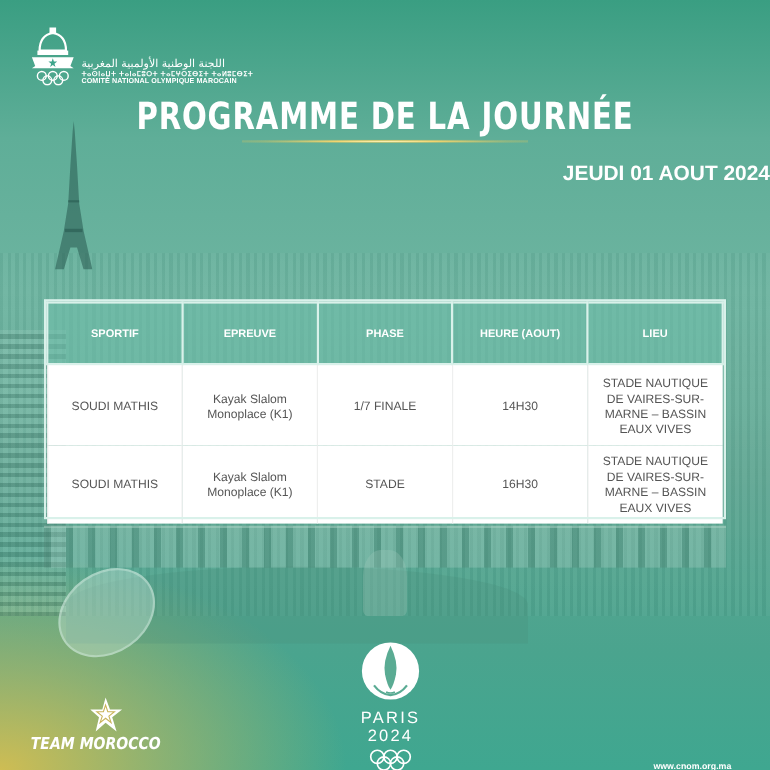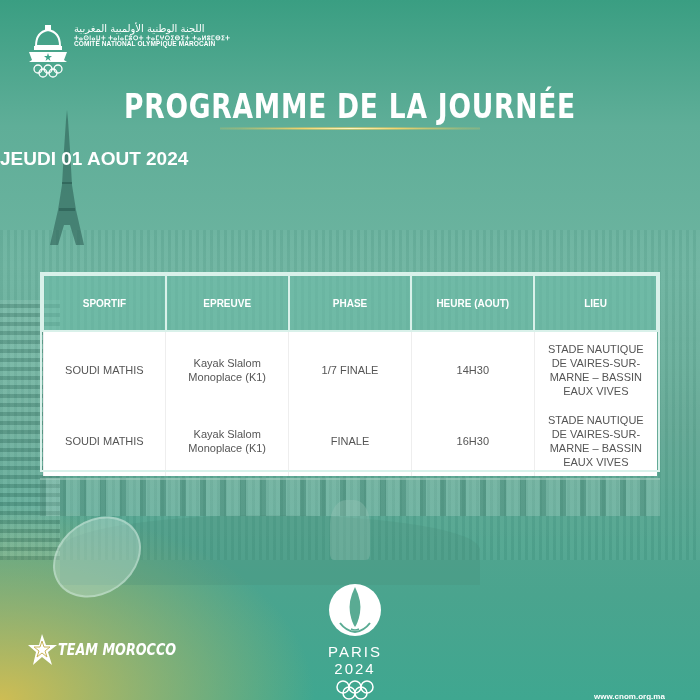--- a/index.html
+++ b/index.html
@@ -20,45 +20,45 @@
     background:repeating-linear-gradient(90deg,rgba(80,130,115,.35) 0 6px,rgba(190,220,210,.25) 6px 20px);
     border-top:2px solid rgba(170,210,195,.5);}
   .river{position:absolute;left:60px;top:515px;width:420px;height:70px;border-radius:50% 50% 0 0;
     background:rgba(70,140,120,.25);}
   .boat{position:absolute;left:50px;top:520px;width:90px;height:70px;border-radius:50%;
     transform:rotate(-35deg);background:rgba(210,235,225,.35);border:2px solid rgba(220,240,230,.4);}
   .eiffel{position:absolute;left:50px;top:110px;width:34px;height:135px;}
   .statue{position:absolute;left:330px;top:500px;width:40px;height:60px;border-radius:40% 40% 10% 10%;
     background:rgba(160,200,185,.3);}
 
-  .logo{position:absolute;left:28px;top:24px;display:flex;align-items:flex-start;gap:6px;}
+  .logo{position:absolute;left:28px;top:24px;display:flex;align-items:flex-end;gap:6px;}
   .crest{width:40px;height:54px;}
   .logo-text{color:#fff;line-height:1.05;}
   .logo-ar{font-family:"DejaVu Sans",sans-serif;font-size:10px;direction:rtl;text-align:left;}
   .logo-tf{font-size:6px;letter-spacing:.5px;font-weight:bold;}
   .logo-fr{font-size:6.5px;font-weight:bold;letter-spacing:.1px;}
 
   .title{position:absolute;left:0;width:700px;top:86px;text-align:center;color:#fff;
     font-family:"DejaVu Sans",sans-serif;font-weight:bold;font-size:34px;letter-spacing:1px;
     transform:scaleX(.78);transform-origin:center;}
   .glow{position:absolute;left:220px;top:127px;width:260px;height:3px;
     background:radial-gradient(ellipse at center,#fff7c2 0%,#f3d46e 25%,rgba(230,200,90,.35) 60%,rgba(230,200,90,0) 100%);}
-  .date{position:absolute;left:0;width:700px;top:148px;text-align:left;color:#fff;
+  .date{position:absolute;left:0;width:700px;top:148px;text-align:right;color:#fff;
     font-weight:bold;font-size:19px;}
   .sport{position:absolute;left:45px;top:238px;color:#fff;font-size:19px;}
 
   table.sched{position:absolute;left:42px;top:274px;width:616px;border-collapse:collapse;}
   table.sched th{background:rgba(110,190,170,.55);color:#fff;font-size:10px;font-weight:bold;
     height:52px;border:2px solid #d9f1ea;width:20%;}
   table.sched td{background:#fff;color:#555;font-size:11px;text-align:center;vertical-align:middle;
     height:71px;padding:0 6px;line-height:14px;border-left:1px solid #eee;}
   table.sched tbody tr:first-child td{padding-top:2px;}
   .tbl-border{position:absolute;left:40px;top:272px;width:616px;height:196px;border:2px solid #d9f1ea;pointer-events:none;}
 
-  .team{position:absolute;left:28px;top:633px;display:flex;align-items:center;color:#fff;}
+  .team{position:absolute;left:28px;top:633px;display:flex;align-items:center;color:#fff;flex-direction:column;}
   .team span{font-family:"DejaVu Sans",sans-serif;font-weight:bold;font-style:italic;font-size:15px;transform:scaleX(.85);transform-origin:left;display:inline-block;}
   .paris{position:absolute;left:320px;top:583px;width:70px;text-align:center;color:#fff;}
   .paris .flame{width:54px;height:54px;margin:0 auto;}
   .paris .ptxt{font-size:15px;letter-spacing:2px;margin-top:2px;}
   .rings{display:block;margin:3px auto 0;}
   .social{position:absolute;left:594px;top:650px;color:#fff;margin-top:42px;}
   .social .url{font-size:8px;font-weight:bold;}
   .social .icons{display:flex;gap:3px;margin-top:3px;}
   .social .icons span{width:12px;height:12px;border-radius:3px;background:#fff;color:#49a58e;
     font-size:9px;font-weight:bold;display:flex;align-items:center;justify-content:center;}
@@ -120,21 +120,21 @@
       <tr>
         <td>SOUDI MATHIS</td>
         <td>Kayak Slalom Monoplace (K1)</td>
         <td>1/7 FINALE</td>
         <td>14H30</td>
         <td>STADE NAUTIQUE DE VAIRES-SUR-MARNE – BASSIN EAUX VIVES</td>
       </tr>
       <tr>
         <td>SOUDI MATHIS</td>
         <td>Kayak Slalom Monoplace (K1)</td>
-        <td>FINALE</td>
+        <td>STADE</td>
         <td>16H30</td>
         <td>STADE NAUTIQUE DE VAIRES-SUR-MARNE – BASSIN EAUX VIVES</td>
       </tr>
     </tbody>
   </table>
   <div class="tbl-border"></div>
 
   <div class="team">
     <svg width="30" height="34" viewBox="0 0 30 34">
       <path d="M14 1 L18 12 L29 12 L20 19 L24 32 L14 24 L5 32 L8 19 L0 12 L11 12 Z" fill="#fff"></path>

